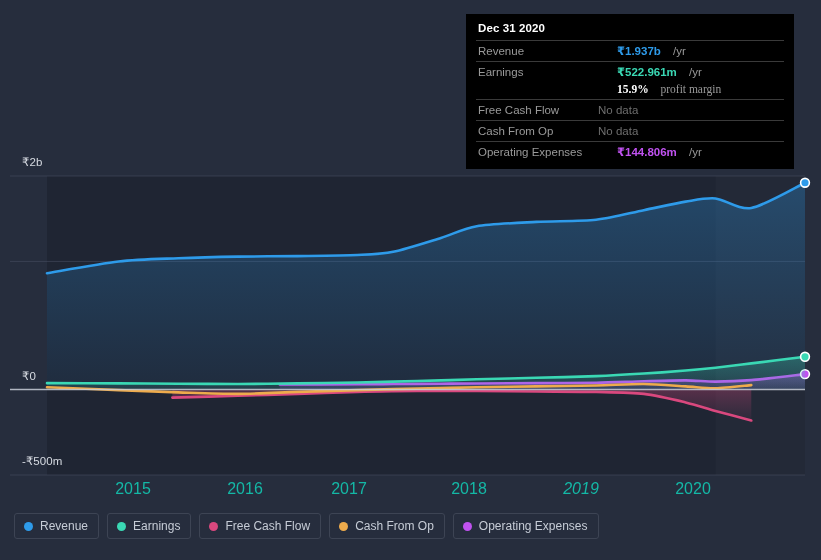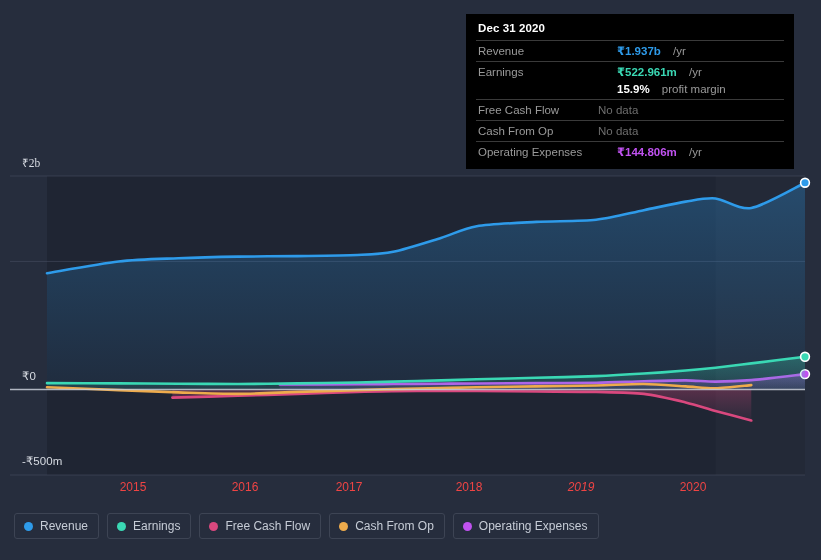--- a/index.html
+++ b/index.html
@@ -14,42 +14,42 @@
 
   
   .plot-svg{position:absolute;left:0;top:0;width:821px;height:560px;}
 
   
   .ylabel{
     position:absolute;font-size:11.5px;color:#d7dbe2;
     letter-spacing:.1px;white-space:nowrap;
   }
   .xlabel{
-    position:absolute;font-size:12px;color:#ef4444;
+    position:absolute;font-size:16px;color:#14b8a6;
     transform:translateX(-50%);white-space:nowrap;
   }
 
   
   .tooltip{
     position:absolute;left:466px;top:14px;width:328px;
     background:#000;box-sizing:border-box;
     padding:8px 10px 7px 10px;
     z-index:40;
   }
   .tt-date{
     font-size:11.5px;font-weight:bold;color:#fff;
     padding:0 0 6px 2px;letter-spacing:.1px;
   }
   .tt-row{
     display:flex;align-items:baseline;
     border-top:1px solid #3a3a3a;
     padding:3px 2px 2px 2px;
     font-size:11.5px;line-height:15px;
   }
-  .tt-row.sub{border-top:none;padding-top:0;}
+  .tt-row.sub{border-top:none;padding-top:0;font-family:Liberation Serif, serif;}
   .tt-key{width:120px;color:#9a9a9a;flex:none;white-space:nowrap;}
   .tt-val{color:#fff;white-space:nowrap;}
   .tt-val .amt{font-weight:bold;margin-left:19px;}
   .tt-val .unit{color:#9a9a9a;font-weight:normal;padding-left:9px;}
   .tt-val.nodata{color:#6e6e6e;}
   .c-rev{color:#2e9bea;}
   .c-earn{color:#3ad8b4;}
   .c-opex{color:#c052f0;}
   .c-white{color:#ffffff;}
 
@@ -107,21 +107,21 @@
       <path d="M279.77,384.45C290.63,384.42 341.49,384.29 357.36,384.23C373.24,384.17 381.47,384.09 393.17,384.02C404.87,383.94 429.22,383.77 440.92,383.70C452.62,383.62 463.36,383.56 476.73,383.48C490.10,383.41 519.71,383.27 536.42,383.16C553.13,383.06 581.06,383.01 596.10,382.74C611.14,382.47 631.32,381.57 643.85,381.24C656.38,380.91 675.60,380.33 685.63,380.39C695.66,380.45 706.28,381.70 715.47,381.67C724.66,381.64 738.75,381.23 751.28,380.17C763.82,379.12 797.48,374.96 805.00,374.11L805.00,389.57L279.77,389.57Z" fill="url(#gOperatingExpenses)" stroke="none"></path>
       <path d="M279.77,384.45C290.63,384.42 341.49,384.29 357.36,384.23C373.24,384.17 381.47,384.09 393.17,384.02C404.87,383.94 429.22,383.77 440.92,383.70C452.62,383.62 463.36,383.56 476.73,383.48C490.10,383.41 519.71,383.27 536.42,383.16C553.13,383.06 581.06,383.01 596.10,382.74C611.14,382.47 631.32,381.57 643.85,381.24C656.38,380.91 675.60,380.33 685.63,380.39C695.66,380.45 706.28,381.70 715.47,381.67C724.66,381.64 738.75,381.23 751.28,380.17C763.82,379.12 797.48,374.96 805.00,374.11" fill="none" stroke="#c052f0" stroke-width="2.6" stroke-linecap="round" stroke-linejoin="round"></path>
       <circle cx="805" cy="374.10821642857144" r="4.4" fill="#c052f0" stroke="#ffffff" stroke-width="1.6"></circle>
       <path d="M47.00,383.16C57.03,383.19 100.24,383.30 118.62,383.38C137.01,383.45 161.60,383.61 178.31,383.70C195.02,383.79 221.28,384.06 237.99,384.02C254.70,383.97 280.97,383.59 297.68,383.38C314.39,383.17 343.99,382.76 357.36,382.52C370.73,382.28 381.47,381.97 393.17,381.67C404.87,381.37 429.22,380.72 440.92,380.39C452.62,380.06 463.36,379.68 476.73,379.32C490.10,378.96 519.71,378.27 536.42,377.82C553.13,377.38 581.06,376.71 596.10,376.12C611.14,375.52 631.32,374.33 643.85,373.55C656.38,372.78 675.60,371.39 685.63,370.56C695.66,369.74 706.28,368.68 715.47,367.68C724.66,366.68 738.75,364.94 751.28,363.41C763.82,361.88 797.48,357.70 805.00,356.78L805.00,389.57L47.00,389.57Z" fill="url(#gEarnings)" stroke="none"></path>
       <path d="M47.00,383.16C57.03,383.19 100.24,383.30 118.62,383.38C137.01,383.45 161.60,383.61 178.31,383.70C195.02,383.79 221.28,384.06 237.99,384.02C254.70,383.97 280.97,383.59 297.68,383.38C314.39,383.17 343.99,382.76 357.36,382.52C370.73,382.28 381.47,381.97 393.17,381.67C404.87,381.37 429.22,380.72 440.92,380.39C452.62,380.06 463.36,379.68 476.73,379.32C490.10,378.96 519.71,378.27 536.42,377.82C553.13,377.38 581.06,376.71 596.10,376.12C611.14,375.52 631.32,374.33 643.85,373.55C656.38,372.78 675.60,371.39 685.63,370.56C695.66,369.74 706.28,368.68 715.47,367.68C724.66,366.68 738.75,364.94 751.28,363.41C763.82,361.88 797.48,357.70 805.00,356.78" fill="none" stroke="#3ad8b4" stroke-width="2.6" stroke-linecap="round" stroke-linejoin="round"></path>
       <circle cx="805" cy="356.7754" r="4.4" fill="#3ad8b4" stroke="#ffffff" stroke-width="1.6"></circle>
       <path d="M47.00,387.22C57.03,387.63 100.24,389.39 118.62,390.11C137.01,390.82 161.60,391.82 178.31,392.35C195.02,392.87 221.28,393.90 237.99,393.84C254.70,393.78 280.97,392.44 297.68,391.92C314.39,391.40 343.99,390.49 357.36,390.11C370.73,389.72 381.47,389.43 393.17,389.14C404.87,388.86 429.22,388.35 440.92,388.08C452.62,387.81 463.36,387.46 476.73,387.22C490.10,386.98 519.71,386.61 536.42,386.37C553.13,386.13 581.06,385.84 596.10,385.51C611.14,385.18 631.32,383.90 643.85,384.02C656.38,384.14 675.60,385.77 685.63,386.37C695.66,386.97 706.28,388.47 715.47,388.29C724.66,388.11 746.27,385.53 751.28,385.09" fill="none" stroke="#eeab4c" stroke-width="2.6" stroke-linecap="round" stroke-linejoin="round"></path>
       <line x1="10" y1="389.57142857142856" x2="805" y2="389.57142857142856" stroke="#c9ced8" stroke-width="1.4" stroke-opacity="0.85"></line>
     </svg>
 
-  <div class="ylabel" id="ylab0" style="left:22px;top:155px;font-family:Liberation Serif, serif;">₹2b</div>
+  <div class="ylabel" id="ylab0" style="left:22px;top:155px;">₹2b</div>
   <div class="ylabel" id="ylab1" style="left:22px;top:369px;">₹0</div>
   <div class="ylabel" id="ylab2" style="left:22px;top:454px;">-₹500m</div>
 
   <div class="xlabel" style="left:133px;top:480px;">2015</div>
   <div class="xlabel" style="left:245px;top:480px;">2016</div>
   <div class="xlabel" style="left:349px;top:480px;">2017</div>
   <div class="xlabel" style="left:469px;top:480px;">2018</div>
   <div class="xlabel" style="left:581px;top:480px;font-style:italic;">2019</div>
   <div class="xlabel" style="left:693px;top:480px;">2020</div>
 

